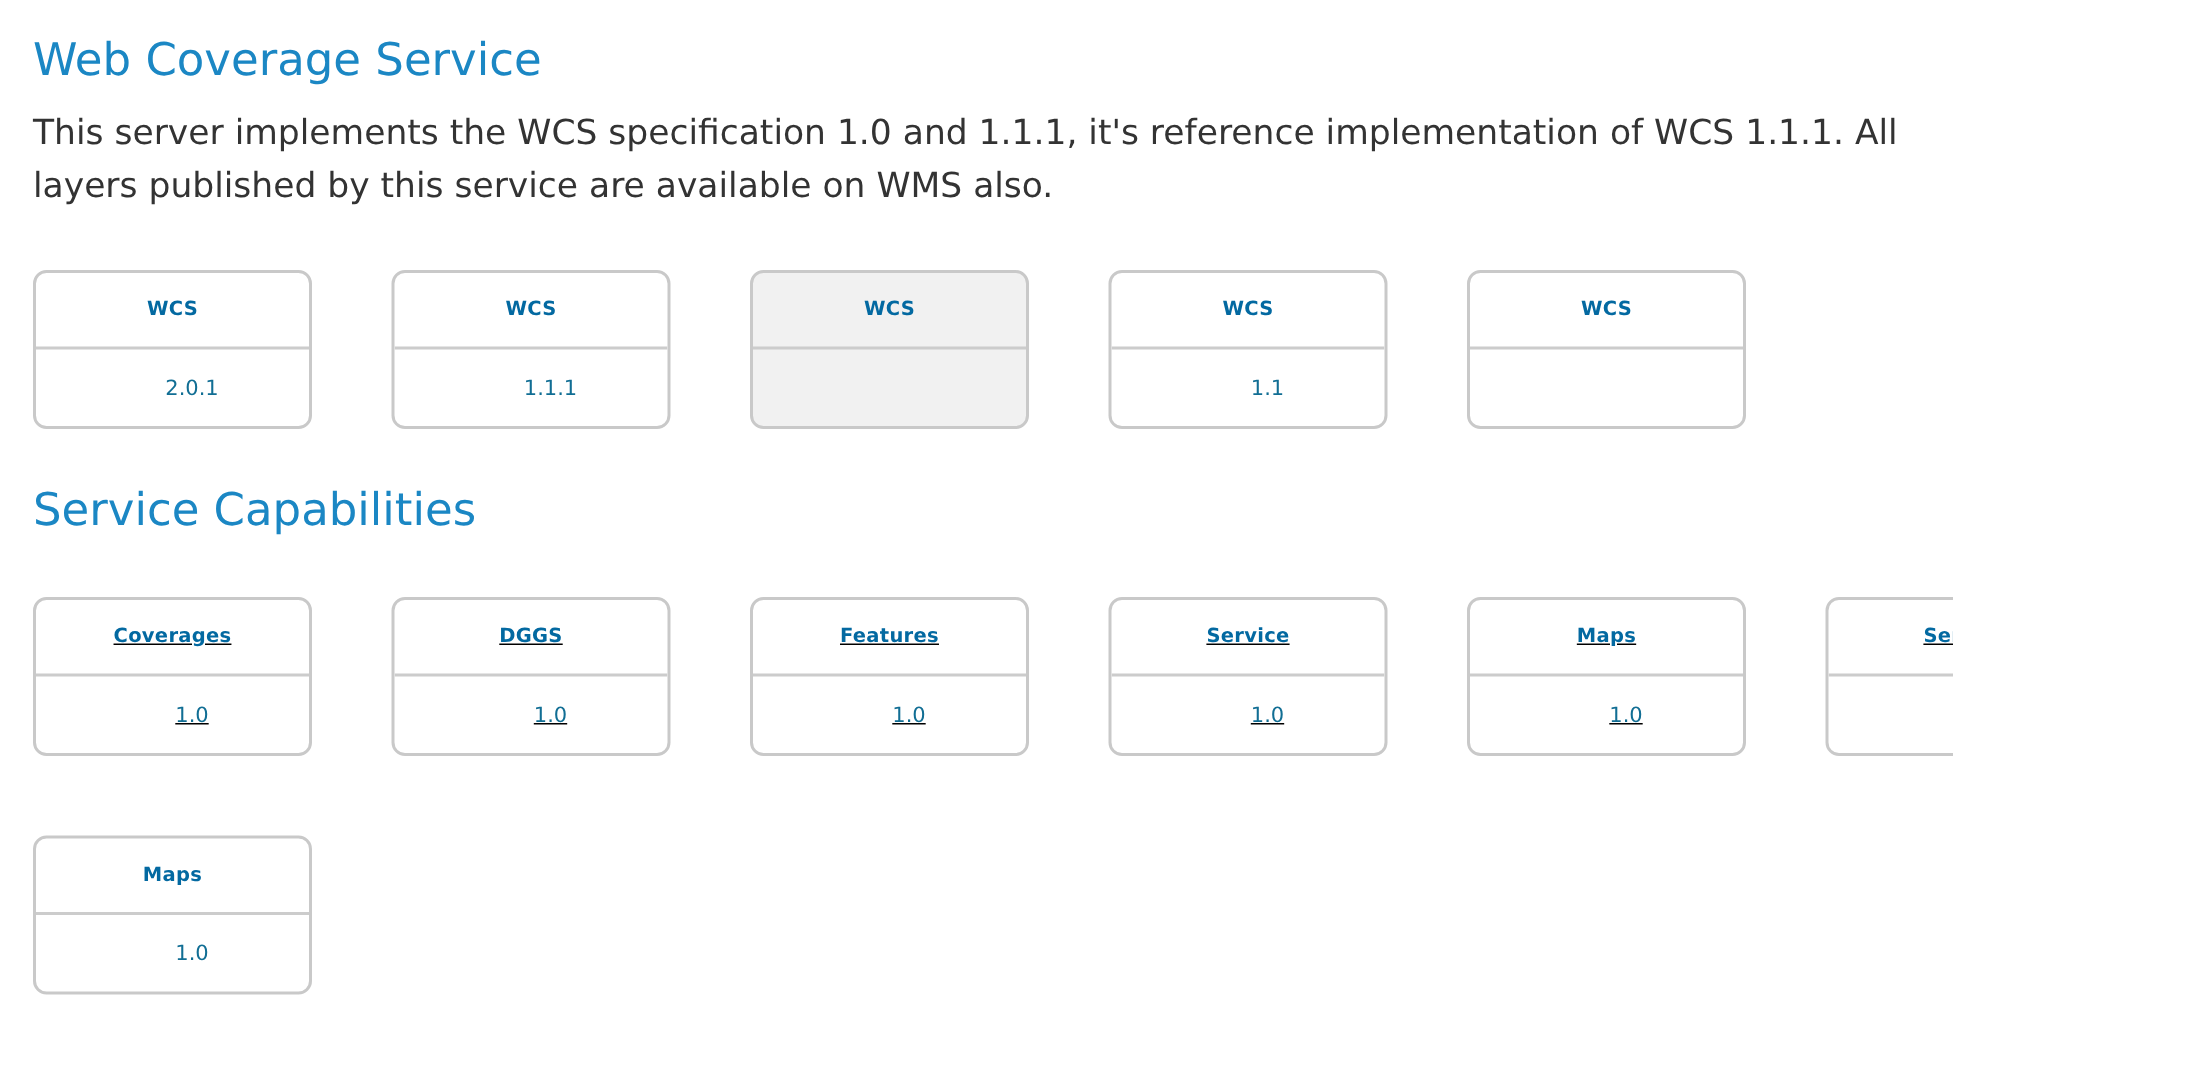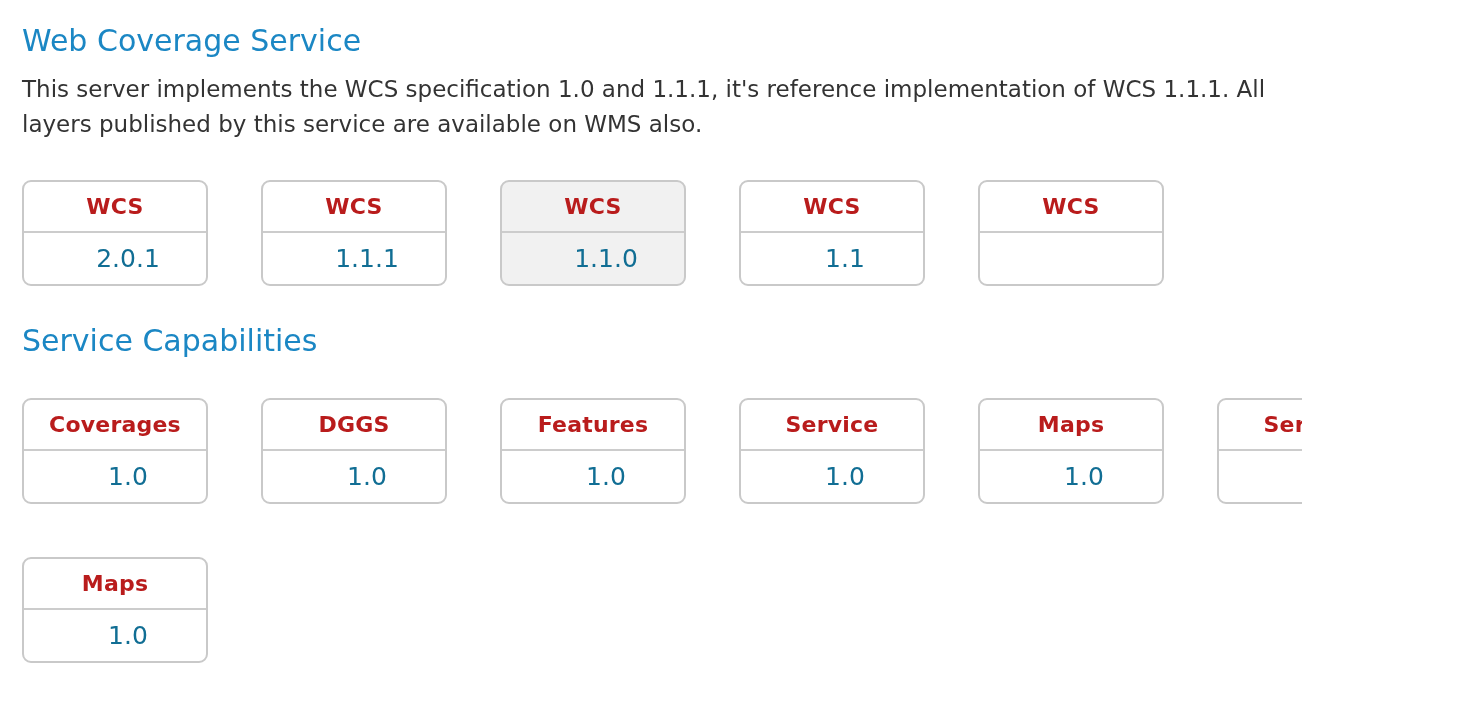--- a/index.html
+++ b/index.html
@@ -30,49 +30,50 @@
     margin: 0 0 38px 0;
     max-width: 1400px;
   }
   .box-row {
     display: flex;
     gap: 53px;
     margin: 0 0 36px 0;
   }
   .box-row.caps {
     margin-bottom: 53px;
+    text-decoration: underline;
   }
   .svc-box {
     width: 186px;
     border: 2px solid #c9c9c9;
     border-radius: 9px;
     background: #ffffff;
     overflow: hidden;
     flex: none;
   }
   .svc-box.highlight {
     background: #f1f1f1;
   }
   .svc-name {
     height: 51px;
     display: flex;
     align-items: center;
     justify-content: center;
-    font-size: 22px;
+    font-size: 13px;
     font-weight: bold;
-    color: #b91c1c;
+    color: #0369a1;
     border-bottom: 2px solid #cccccc;
     letter-spacing: 0.2px;
   }
   .svc-version {
     height: 51px;
     display: flex;
     align-items: center;
     justify-content: center;
-    font-size: 25px;
+    font-size: 14px;
     color: #116e94;
     cursor: pointer;
     text-decoration: none;
     padding-left: 26px;
   }
   h2.section-title { margin-bottom: 38px; }
 </style>
 </head>
 <body>
 
@@ -86,21 +87,20 @@
     <div class="svc-box">
       <div class="svc-name">WCS</div>
       <a class="svc-version">2.0.1</a>
     </div>
     <div class="svc-box">
       <div class="svc-name">WCS</div>
       <a class="svc-version">1.1.1</a>
     </div>
     <div class="svc-box highlight">
       <div class="svc-name">WCS</div>
-      <a class="svc-version">1.1.0</a>
     </div>
     <div class="svc-box">
       <div class="svc-name">WCS</div>
       <a class="svc-version">1.1</a>
     </div>
     <div class="svc-box">
       <div class="svc-name">WCS</div>
     </div>
   </div>
 

